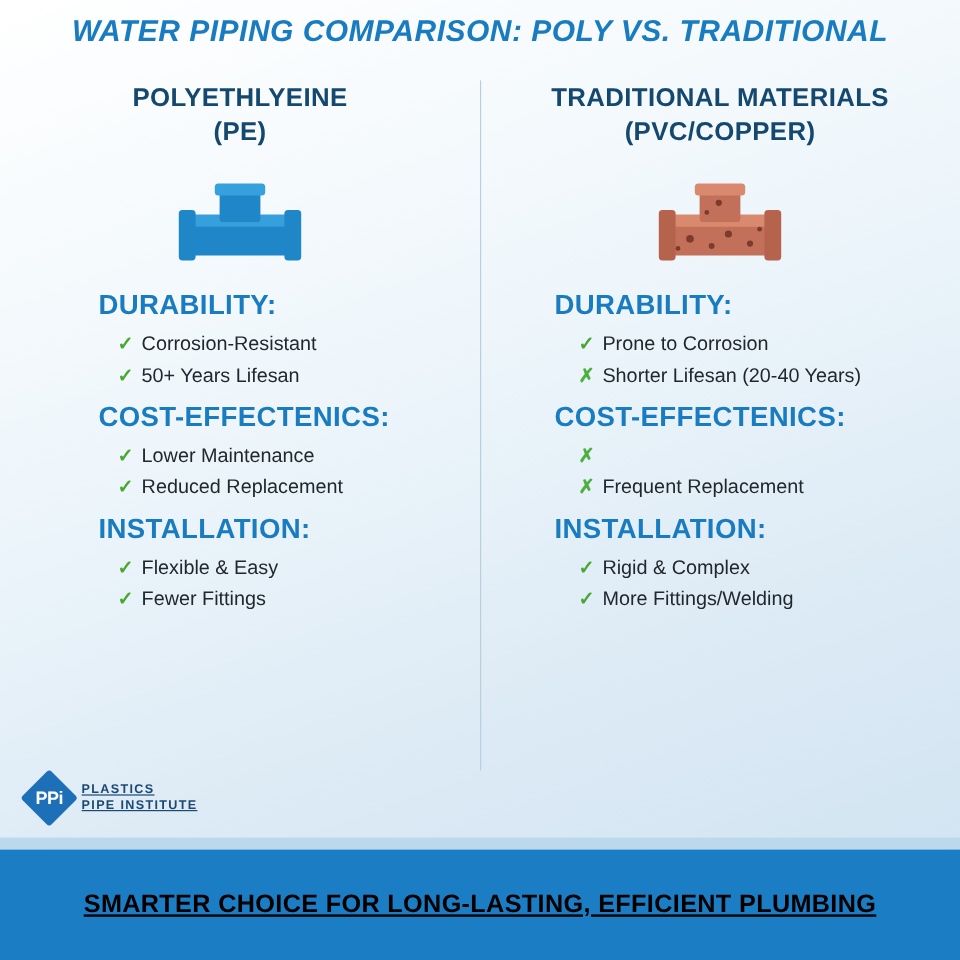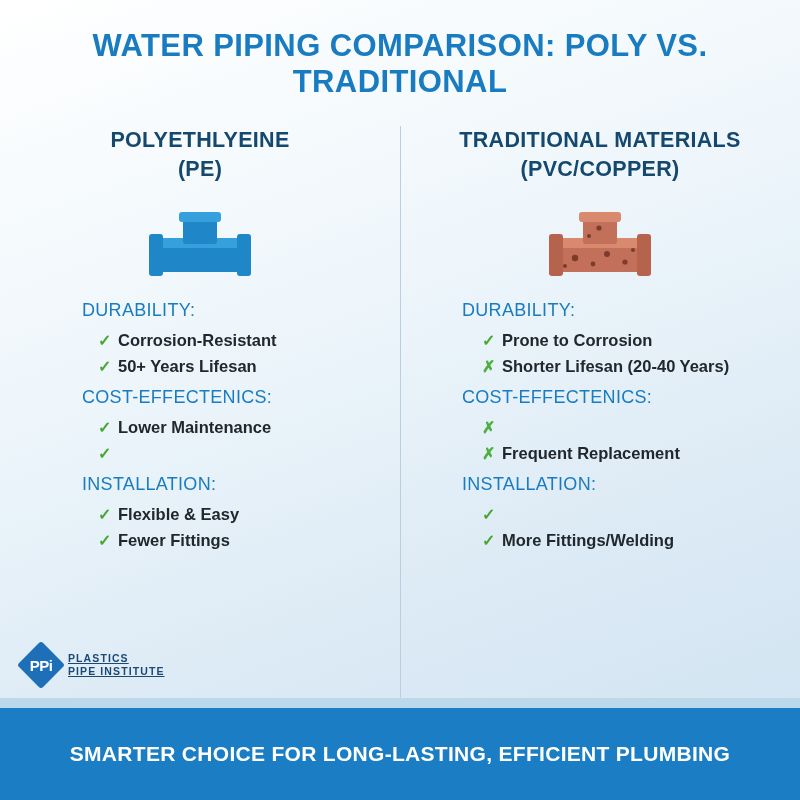--- a/index.html
+++ b/index.html
@@ -17,25 +17,26 @@
     position: relative;
     width: 800px;
     height: 800px;
     background: linear-gradient(160deg, #ffffff 0%, #eef6fb 38%, #dceaf5 70%, #cfe2f1 100%);
     box-sizing: border-box;
     overflow: hidden;
   }
   .main-title {
     text-align: center;
     color: #1a7cc0;
-    font-size: 31px;
+    font-size: 25px;
     font-weight: bold;
     letter-spacing: 0.4px;
-    padding-top: 28px;
-    text-transform: uppercase;
+    padding-top: 12px;
+    text-transform: uppercase;
+    font-style: italic;
   }
   .columns {
     position: relative;
     display: flex;
     margin-top: 26px;
     height: 570px;
     justify-content: center;
   }
   .divider {
     position: absolute;
@@ -70,22 +71,22 @@
     margin-top: 10px;
   }
   .section {
     margin-top: 2px;
   }
   .section + .section {
     margin-top: 10px;
   }
   .sec-head {
     color: #1a7cc0;
-    font-size: 18px;
-    font-weight: normal;
+    font-size: 23px;
+    font-weight: bold;
     text-transform: uppercase;
     letter-spacing: 0.3px;
     margin-bottom: 9px;
   }
   .col-left .sec-head { padding-left: 56px; }
   .col-right .sec-head { padding-left: 36px; }
   .items {
     list-style: none;
     margin: 0;
     padding: 0;
@@ -101,21 +102,21 @@
   }
   .mark {
     width: 20px;
     flex: 0 0 20px;
     font-size: 16px;
     font-weight: bold;
     line-height: 21px;
   }
   .mark.check { color: #46a832; }
   .mark.cross { color: #4caf3f; }
-  .item-text { line-height: 21px; font-weight: bold; }
+  .item-text { line-height: 21px; }
   .logo {
     position: absolute;
     left: 24px;
     bottom: 118px;
     display: flex;
     align-items: center;
   }
   .logo-mark {
     width: 34px;
     height: 34px;
@@ -151,25 +152,26 @@
     left: 0;
     bottom: 0;
     width: 800px;
     height: 92px;
     background: #1b7ec4;
     display: flex;
     align-items: center;
     justify-content: center;
   }
   .footer-text {
-    color: #ffffff;
+    color: #000000;
     font-size: 21px;
     font-weight: bold;
     letter-spacing: 0.3px;
     text-transform: uppercase;
+    text-decoration: underline;
   }
   .footer-strip {
     position: absolute;
     left: 0;
     bottom: 92px;
     width: 800px;
     height: 10px;
     background: #bcd9ec;
   }
 </style>
@@ -216,20 +218,21 @@
 
       <div class="section">
         <div class="sec-head">COST-EFFECTENICS:</div>
         <ul class="items">
           <li class="item">
             <span class="mark check">✓</span>
             <span class="item-text">Lower Maintenance</span>
           </li>
           <li class="item">
             <span class="mark check">✓</span>
+            <span class="item-text">Reduced Replacement</span>
           </li>
         </ul>
       </div>
 
       <div class="section">
         <div class="sec-head">INSTALLATION:</div>
         <ul class="items">
           <li class="item">
             <span class="mark check">✓</span>
             <span class="item-text">Flexible &amp; Easy</span>
@@ -292,20 +295,21 @@
             <span class="item-text">Frequent Replacement</span>
           </li>
         </ul>
       </div>
 
       <div class="section">
         <div class="sec-head">INSTALLATION:</div>
         <ul class="items">
           <li class="item">
             <span class="mark check">✓</span>
+            <span class="item-text">Rigid &amp; Complex</span>
           </li>
           <li class="item">
             <span class="mark check">✓</span>
             <span class="item-text">More Fittings/Welding</span>
           </li>
         </ul>
       </div>
     </div>
   </div>
 

